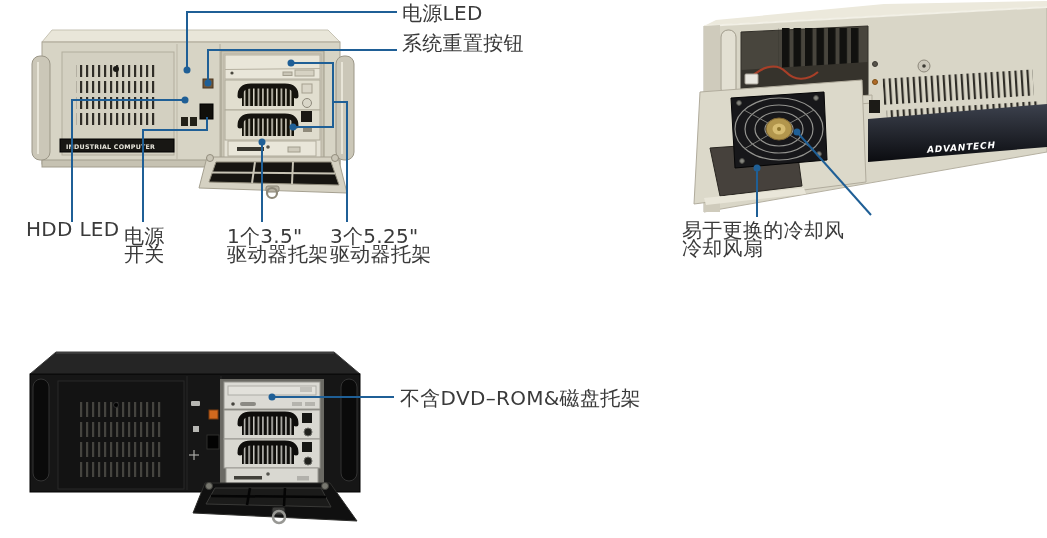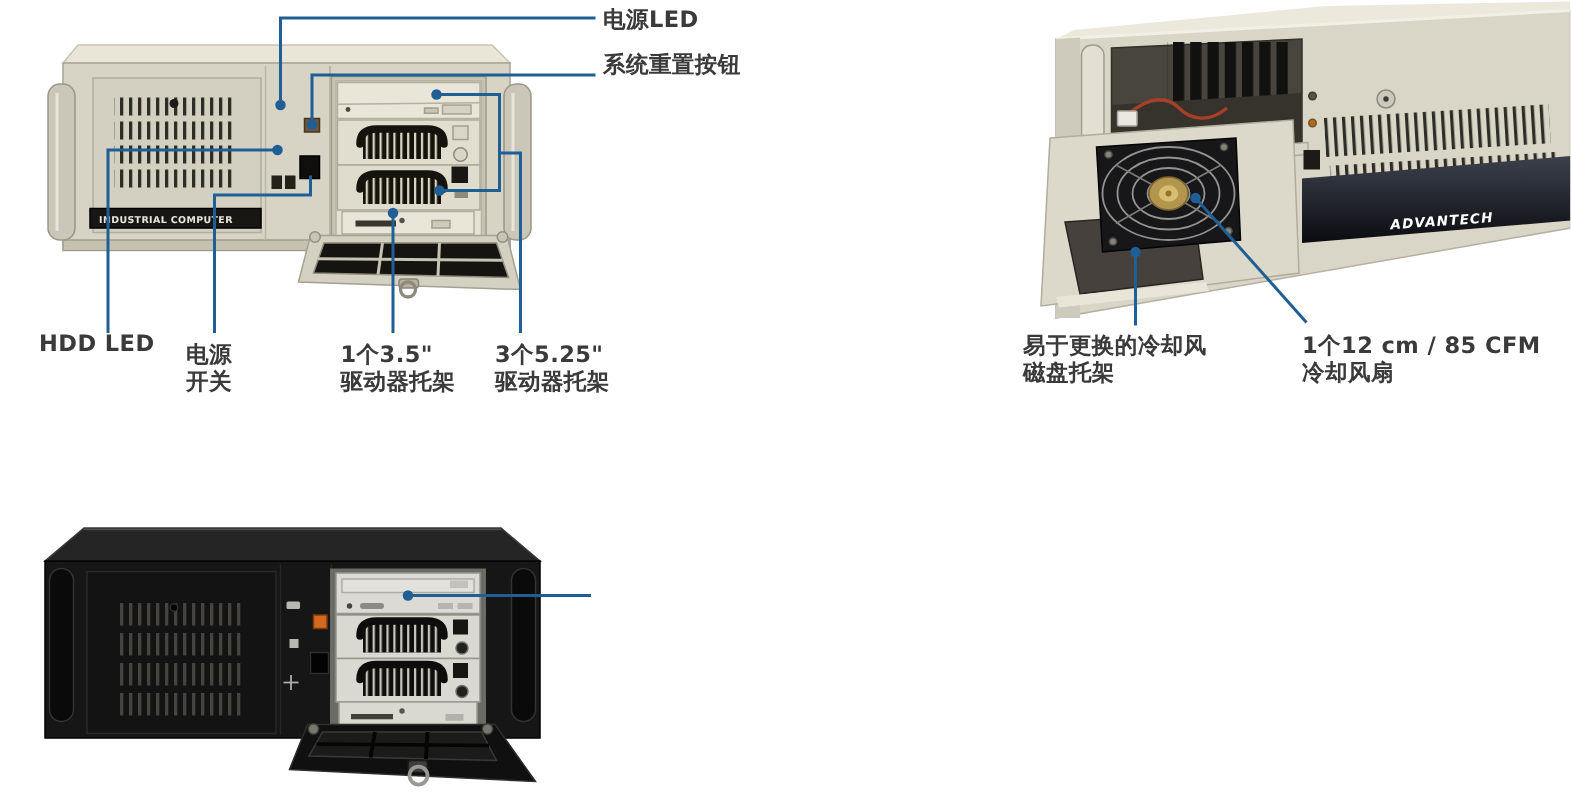--- a/index.html
+++ b/index.html
@@ -1,19 +1,19 @@
 <!DOCTYPE html>
 <html style="--callout: #1f5f96; --label-text: #3a3a3a;"><head>
 <meta charset="utf-8">
 <style>
   html,body{margin:0;padding:0;background:#fff;}
   .page{position:relative;width:1047px;height:538px;background:#fff;overflow:hidden;
         font-family:"DejaVu Sans","Liberation Sans",sans-serif;}
   .art{position:absolute;left:0;top:0;}
-  .label{position:absolute;font-weight:bold;font-size:15px;line-height:18px;
+  .label{position:absolute;font-weight:normal;font-size:20px;line-height:18px;
          color:var(--label-text,#3a3a3a);white-space:pre-line;letter-spacing:.3px;}
   .callout-line{fill:none;stroke:var(--callout,#1f5f96);stroke-width:2;}
   .callout-dot{fill:var(--callout,#1f5f96);}
   .badge-text{font-weight:bold;letter-spacing:.25px;}
 </style>
 </head>
 <body>
 
 <div class="page">
 
@@ -283,17 +283,16 @@
 <div class="label" style="left:402px;top:4px">电源LED</div>
 <div class="label" style="left:402px;top:34px">系统重置按钮</div>
 <div class="label" style="left:26px;top:220px">HDD LED</div>
 <div class="label" style="left:124px;top:227px">电源
 开关</div>
 <div class="label" style="left:227px;top:227px">1个3.5"
 驱动器托架</div>
 <div class="label" style="left:330px;top:227px">3个5.25"
 驱动器托架</div>
 <div class="label" style="left:682px;top:221px">易于更换的冷却风
-磁盘托架</div>
-<div class="label" style="left:868px;top:221px">1个12 cm / 85 CFM
 冷却风扇</div>
+<div class="label" style="left:400px;top:389px">不含DVD–ROM&amp;磁盘托架</div>
 
 </div>
 
 </body></html>

